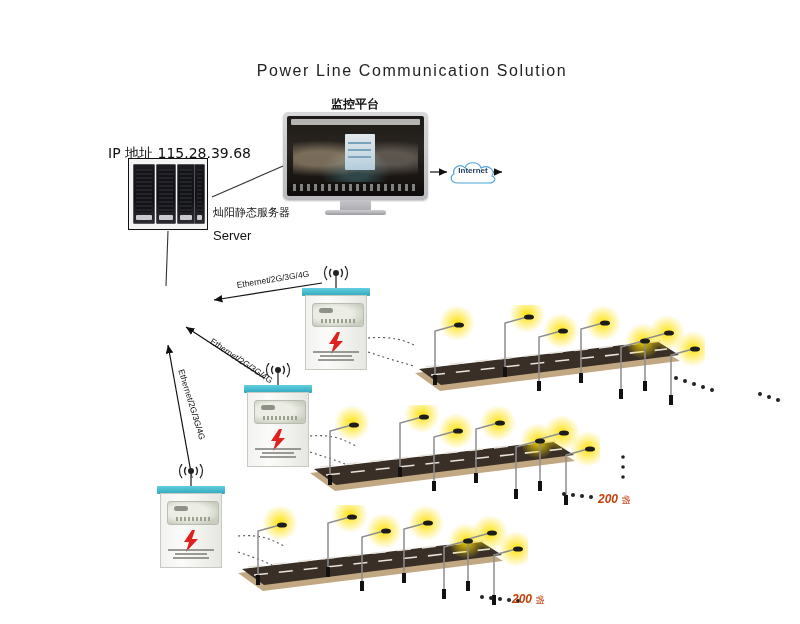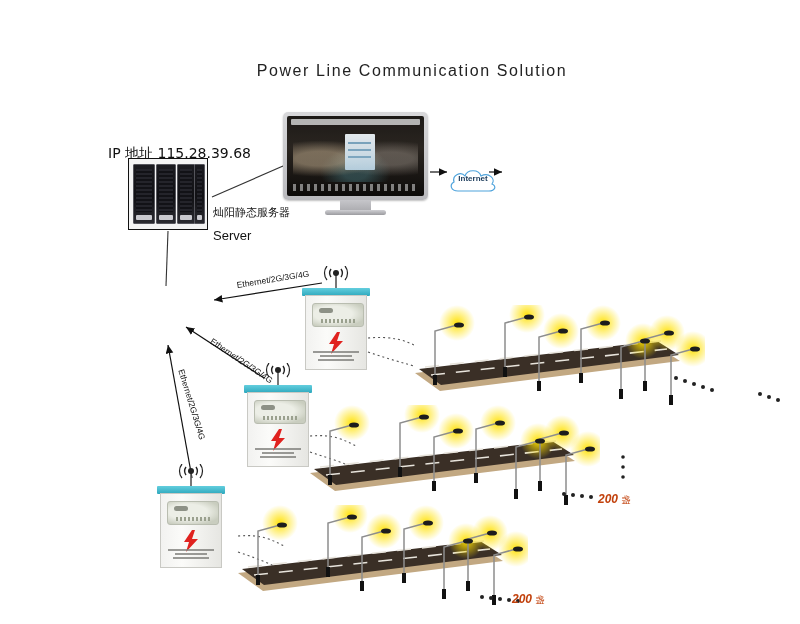--- a/index.html
+++ b/index.html
@@ -69,21 +69,21 @@
      background:linear-gradient(180deg,#eef4f8,#b9d2e2);border-radius:1px;opacity:.95;}
   #screen .panel i{position:absolute;left:12%;right:12%;height:2px;background:#7ea9c4;display:block;}
   #screen .botstrip{position:absolute;left:6px;right:6px;bottom:5px;height:7px;
      background:repeating-linear-gradient(90deg, rgba(220,220,220,.55) 0 3px, rgba(0,0,0,0) 3px 7px);}
   #monitor-stand{left:340px;top:200px;width:31px;height:12px;
      background:linear-gradient(180deg,#c6c6ca,#a9a9ad);}
   #monitor-base{left:325px;top:210px;width:61px;height:5px;border-radius:3px;
      background:linear-gradient(180deg,#d0d0d4,#9b9b9f);}
 
   
-  #internet-cloud{left:446px;top:166px;width:54px;height:30px;}
+  #internet-cloud{left:446px;top:158px;width:54px;height:30px;}
   #internet-cloud .txt{position:absolute;left:0;top:8px;width:54px;text-align:center;
      font-size:8px;color:#1a3a5a;font-weight:bold;z-index:3;}
 
   
   #device-box{
     left:501px;top:103px;width:60px;height:135px;
     border:2px solid #111;background:#fafafa;box-sizing:border-box;
   }
   .dev-label{text-align:center;font-size:11px;color:#111;line-height:1.05;}
   #ipad-img{margin:5px auto 0;width:30px;height:32px;
@@ -179,20 +179,21 @@
     <div class="rack" style="left:48px;width:18px;">
         <div class="vent"></div>
       </div>
     <div class="rack" style="left:65px;width:11px;">
         <div class="vent"></div>
       </div>
   </div>
   <div class="abs lbl lbl-cn" id="server-name">灿阳静态服务器</div>
   <div class="abs lbl" id="server-name-en">Server</div>
 
+  <div class="abs lbl lbl-cn" id="monitor-title">监控平台</div>
   <div class="abs" id="monitor">
     <div id="screen">
       <div class="topbar"></div>
       <div class="city"></div>
       <div class="panel">
           <i style="top:22%"></i>
           <i style="top:42%"></i>
           <i style="top:62%"></i>
         </div>
       <div class="botstrip"></div>

